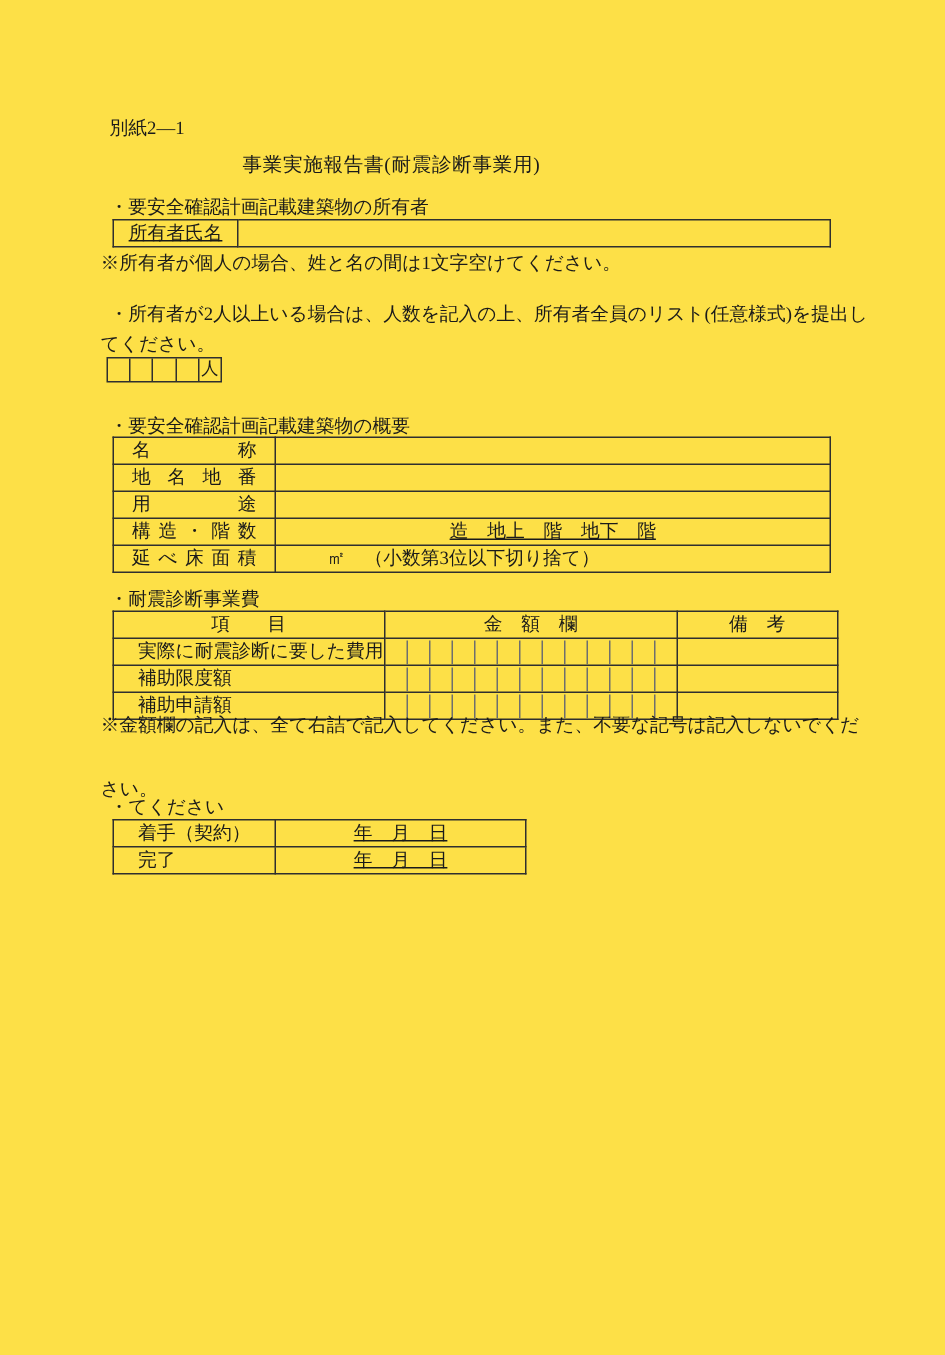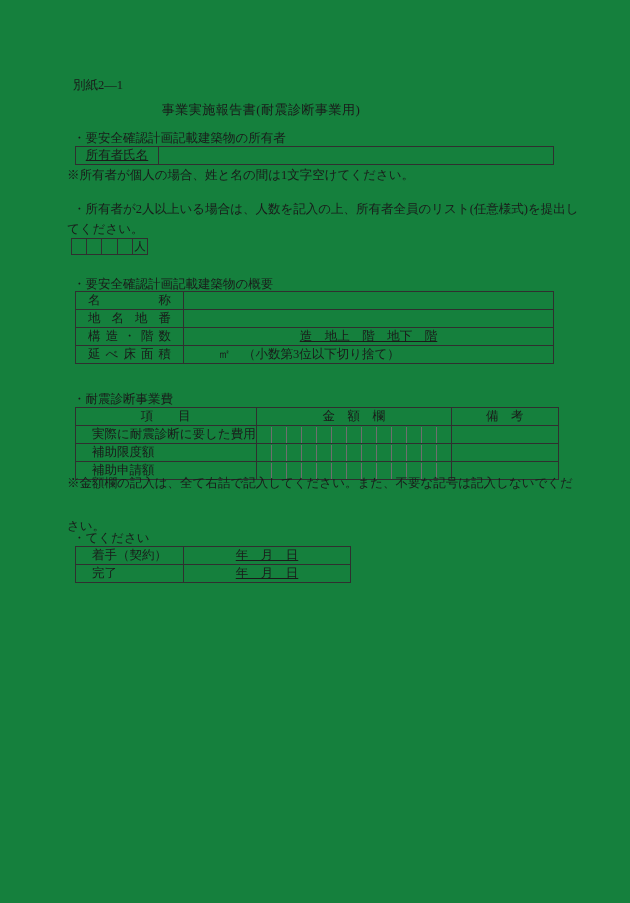--- a/index.html
+++ b/index.html
@@ -1,20 +1,20 @@
 <!DOCTYPE html>
 <html><head>
 <meta charset="utf-8">
 <style>
   html,body{margin:0;padding:0;background:#e8e8e8;}
   .page{
     position:relative;
     width:630px;height:903px;
     margin:0 auto;
-    background:#15803d;
+    background:#fde047;
     font-family:"Liberation Serif", serif;
     color:#1a1a1a;
     font-size:12.5px;
     overflow:hidden;
   }
   .abs{position:absolute;white-space:nowrap;}
   .attach{left:73px;top:77px;}
   .doc-title{left:0;top:101px;width:522px;text-align:center;font-size:13px;letter-spacing:0.5px;}
   .bullet{left:73px;}
   .flushnote{left:67px;}
@@ -113,20 +113,24 @@
     <tbody>
         <tr>
       <td class="jlabel">名称</td>
       <td></td>
     </tr>
     <tr>
       <td class="jlabel">地名地番</td>
       <td></td>
     </tr>
     <tr>
+      <td class="jlabel">用途</td>
+      <td></td>
+    </tr>
+    <tr>
       <td class="jlabel">構造・階数</td>
       <td class="center">造　地上　階　地下　階</td>
     </tr>
     <tr>
       <td class="jlabel">延べ床面積</td>
       <td class="m2val">㎡　（小数第3位以下切り捨て）</td>
     </tr>
   </tbody>
     </table>
 

